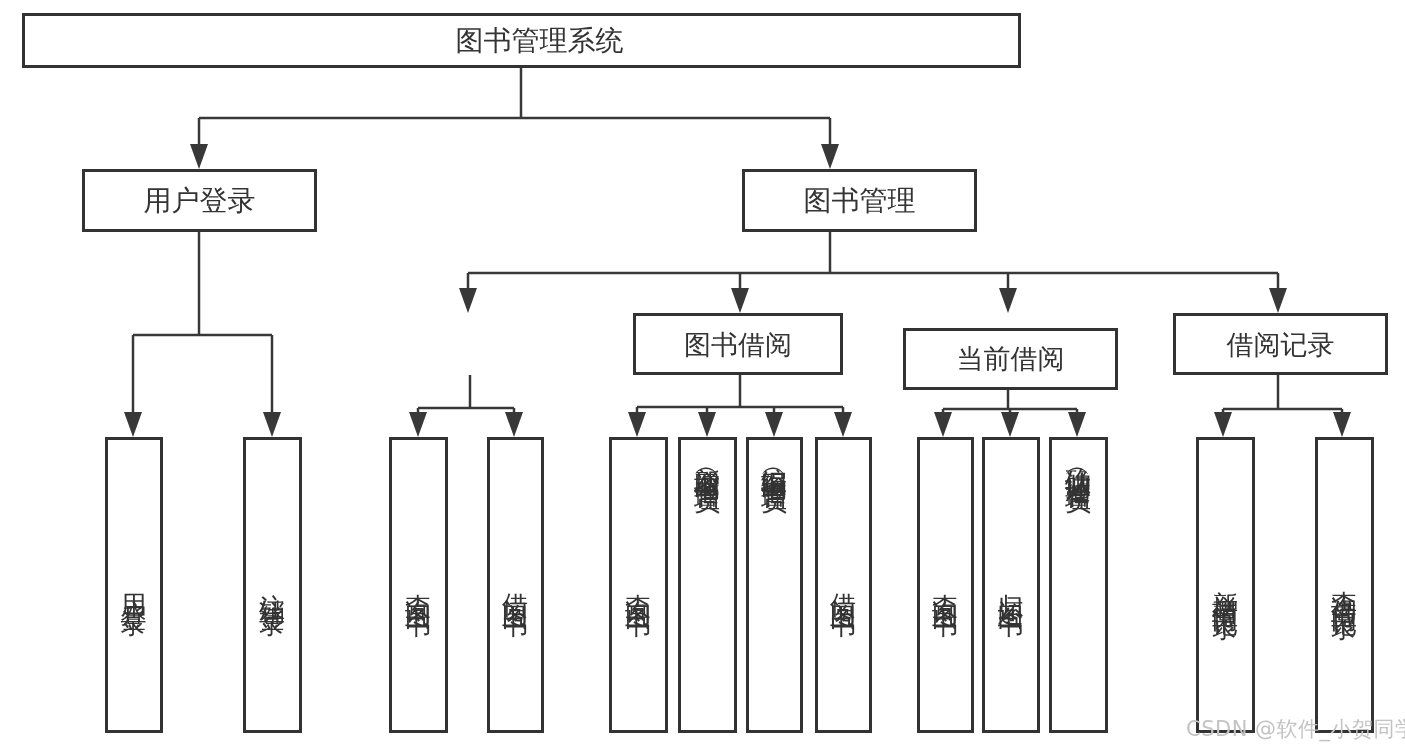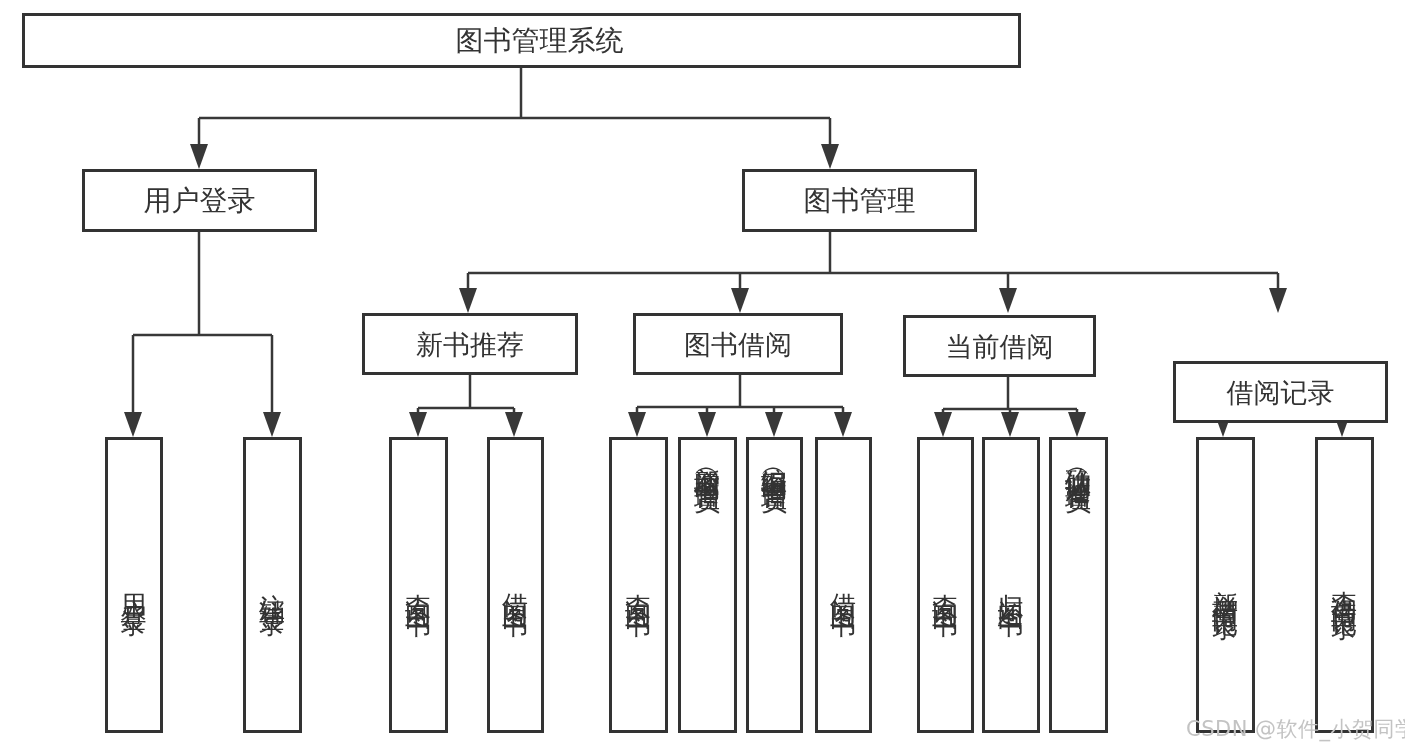--- a/index.html
+++ b/index.html
@@ -133,24 +133,23 @@
       <polygon points="1214,412 1232,412 1223,437"></polygon>
       <polygon points="1333,412 1351,412 1342,437"></polygon>
     </g>
   </svg>
 
   <div class="box root" style="left:22px; top:13px; width:999px; height:55px;padding-left:36px;">图书管理系统</div>
 
   <div class="box lvl2" style="left:82px; top:169px; width:235px; height:63px;">用户登录</div>
   <div class="box lvl2" style="left:712px; top:169px; width:235px; height:63px;margin-left:30px;">图书管理</div>
 
-  <div class="box lvl3" style="left:362px; top:313px; width:216px; height:62px;">新书推荐</div>
   <div class="box lvl3" style="left:633px; top:313px; width:210px; height:62px;">图书借阅</div>
-  <div class="box lvl3" style="left:903px; top:315px; width:193px; height:62px;">当前借阅</div>
-  <div class="box lvl3" style="left:1173px; top:313px; width:215px; height:62px;margin-top:48px;">借阅记录</div>
+  <div class="box lvl3" style="left:903px; top:328px; width:215px; height:62px;font-family:Liberation Serif, serif;">当前借阅</div>
+  <div class="box lvl3" style="left:1173px; top:313px; width:215px; height:62px;">借阅记录</div>
 
   <div class="leaf s4" style="left:105px; width:58px;">用户登录</div>
   <div class="leaf s4" style="left:243px; width:59px;">注销登录</div>
 
   <div class="leaf s4" style="left:389px; width:59px;">查询图书</div>
   <div class="leaf s4" style="left:487px; width:57px;">借阅图书</div>
 
   <div class="leaf s4" style="left:609px; width:59px;">查询图书</div>
   <div class="leaf long" style="left:678px; width:59px;">新增图书（管理员）</div>
   <div class="leaf long" style="left:746px; width:57px;">编辑图书（管理员）</div>

